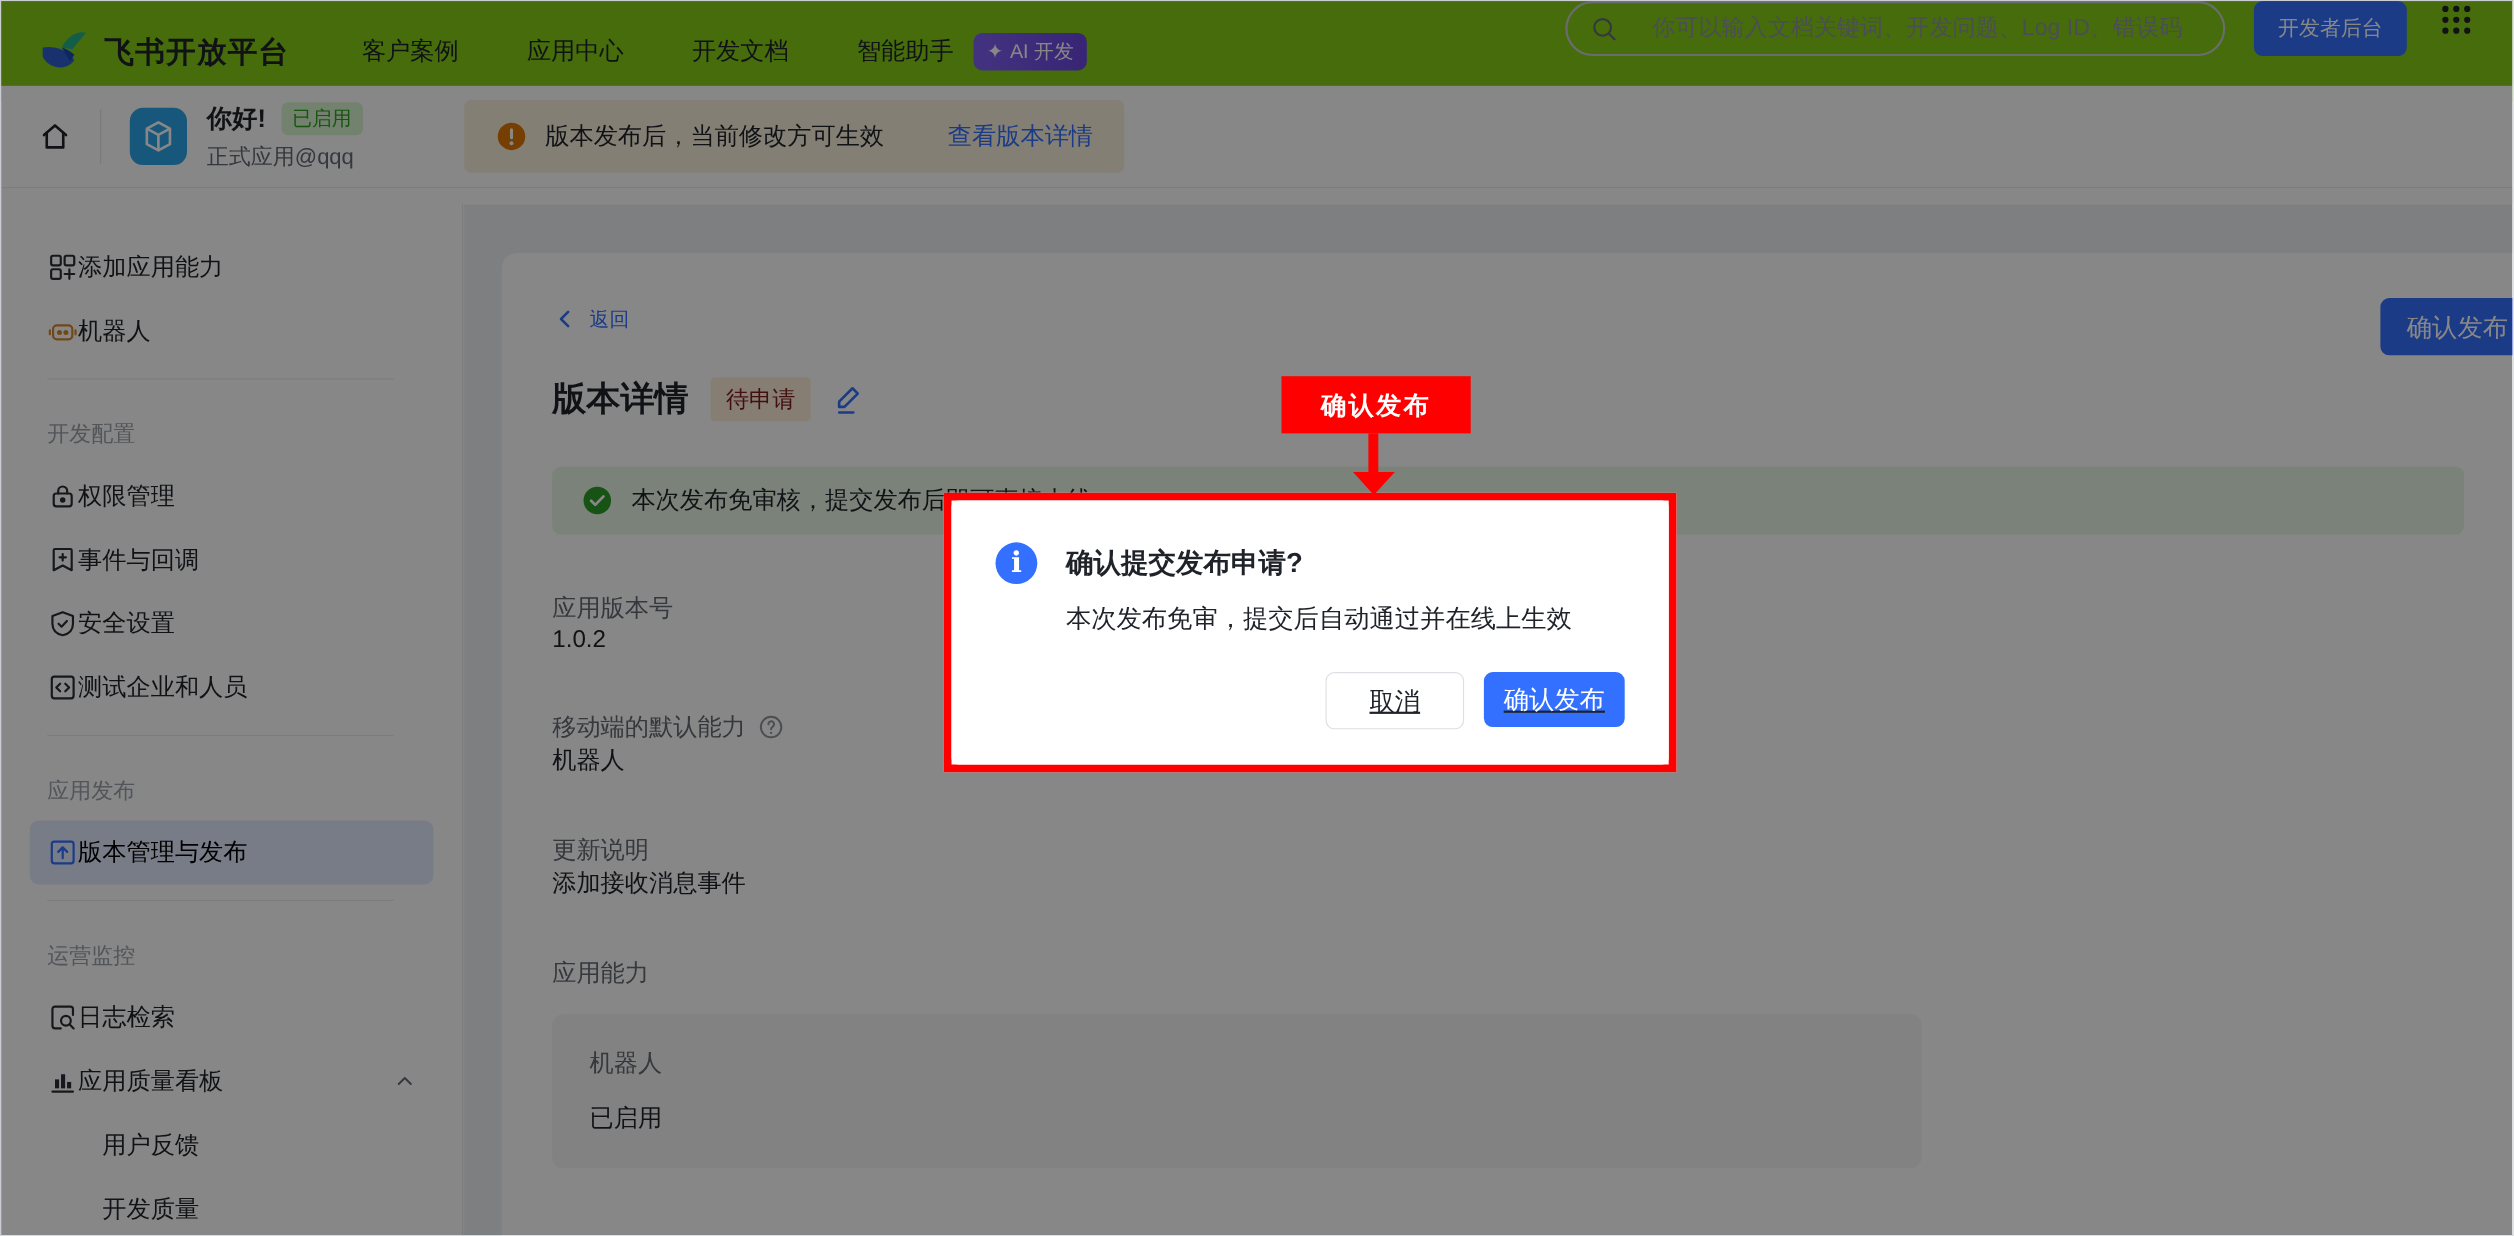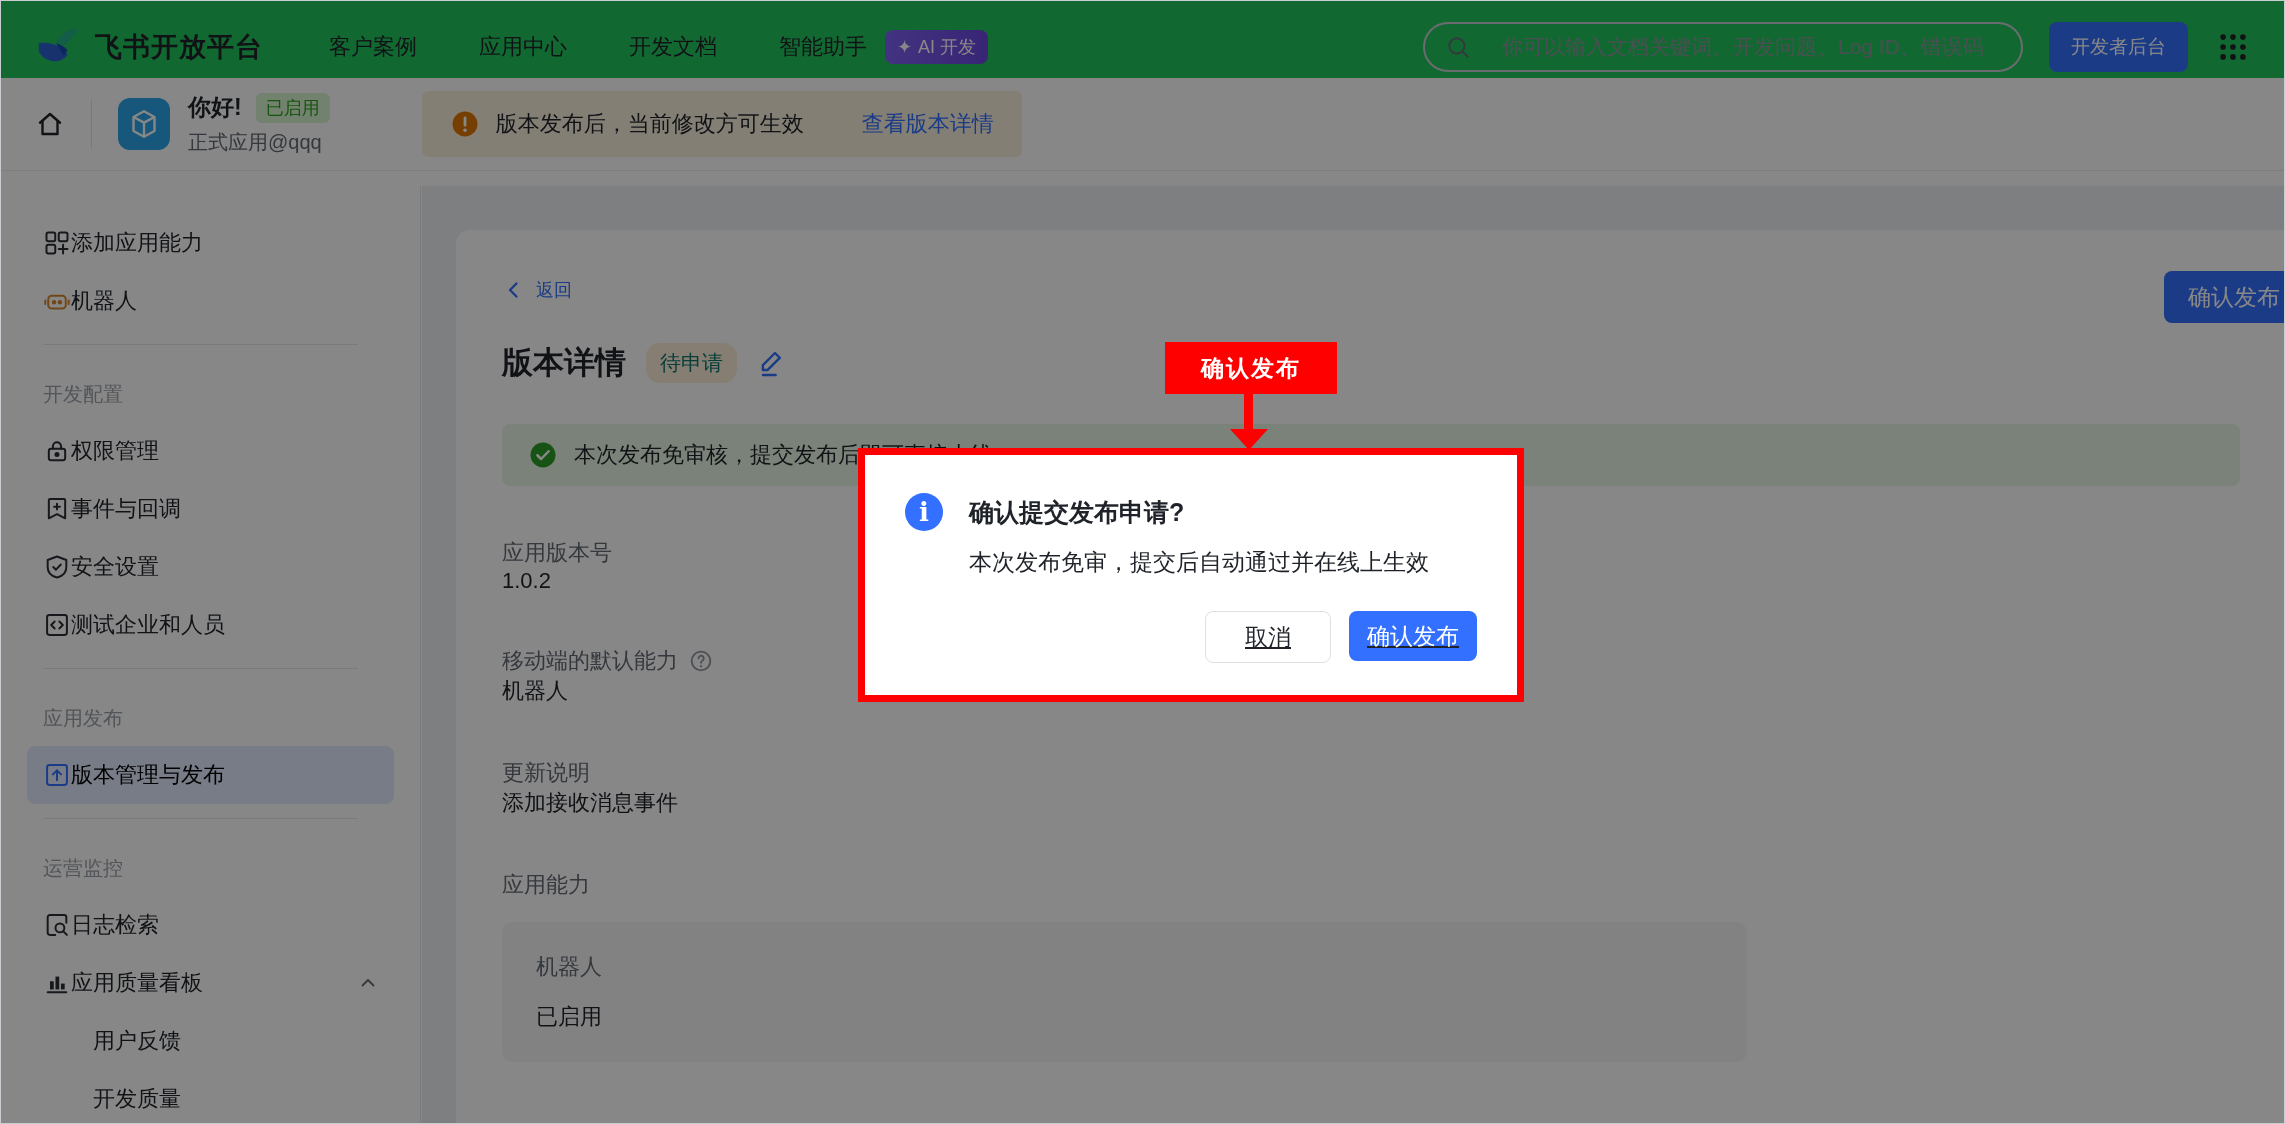--- a/index.html
+++ b/index.html
@@ -2,22 +2,22 @@
 <html><head>
 <meta charset="utf-8">
 <style>
   html,body{margin:0;padding:0;background:#fff;}
   .page{position:relative;width:2285px;height:1124px;background:#fff;overflow:hidden;
         font-family:"Liberation Sans","DejaVu Sans",sans-serif;color:#1f2329;
         border:1px solid #c9cdd1;box-sizing:border-box;}
   svg{display:block;}
 
   
-  .topnav{position:absolute;top:0;left:0;width:100%;height:92px;background:#22c55e;
-          display:flex;align-items:center;padding:12px 34px;box-sizing:border-box;}
+  .topnav{position:absolute;top:0;left:0;width:100%;height:92px;background:#84cc16;
+          display:flex;padding:0 34px;box-sizing:border-box;}
   .logo{display:flex;align-items:center;gap:14px;}
   .logo-title{font-size:27px;font-weight:700;letter-spacing:1px;}
   .nav-items{display:flex;gap:62px;margin-left:66px;font-size:22px;align-items:center;}
   .nav-item{cursor:pointer;}
   .ai-badge{margin-left:-44px;background:linear-gradient(90deg,#7e61f2,#6a46dd);color:#fff;
             font-size:18px;padding:5px 12px;border-radius:8px;display:flex;align-items:center;gap:6px;}
   .searchbox{margin-left:auto;width:600px;height:50px;border:2px solid #c9ccd1;border-radius:26px;
              display:flex;align-items:center;gap:29px;padding:0 20px;box-sizing:border-box;}
   .searchbox input{border:none;outline:none;flex:1;font-size:21px;color:#1f2329;background:transparent;
                    font-family:inherit;}
@@ -54,21 +54,21 @@
   .side-subitem{padding-left:92px;}
   .collapse{margin-left:auto;margin-right:40px;color:#646a73;}
 
   
   .main-bg{position:absolute;top:185px;left:421px;width:1864px;height:939px;background:#eef0f2;}
   .card{position:absolute;left:34px;top:44px;width:1830px;height:1200px;background:#fff;border-radius:14px 0 0 0;}
   .card-inner{padding:48px 46px 0 46px;}
   .back{display:flex;align-items:center;gap:10px;color:#3370ff;font-size:18px;width:max-content;cursor:pointer;}
   .title-row{margin-top:40px;display:flex;align-items:center;gap:20px;}
   .page-title{font-size:31px;font-weight:700;}
-  .status-badge{background:#fdeed8;color:#0f766e;font-size:21px;padding:6px 14px;border-radius:14px;}
+  .status-badge{background:#fdeed8;color:#7f1d1d;font-size:21px;padding:6px 14px;border-radius:4px;}
   .edit-icon{cursor:pointer;}
   .success-banner{margin-top:40px;height:62px;background:#e7f6e4;border-radius:8px;display:flex;
                   align-items:center;gap:16px;padding:0 26px;font-size:22px;}
   .field-label{color:#646a73;font-size:22px;margin-top:52px;display:flex;align-items:center;gap:10px;}
   .field-value{font-size:22px;margin-top:0;}
   .cap-card{margin-top:22px;width:1245px;background:#f5f6f7;border-radius:10px;
             padding:30px 34px;box-sizing:border-box;}
   .cap-name{color:#646a73;font-size:22px;}
   .cap-status{font-size:22px;margin-top:20px;}
   .page-confirm-btn{position:absolute;top:270px;left:2163px;width:160px;height:52px;background:#3370ff;

